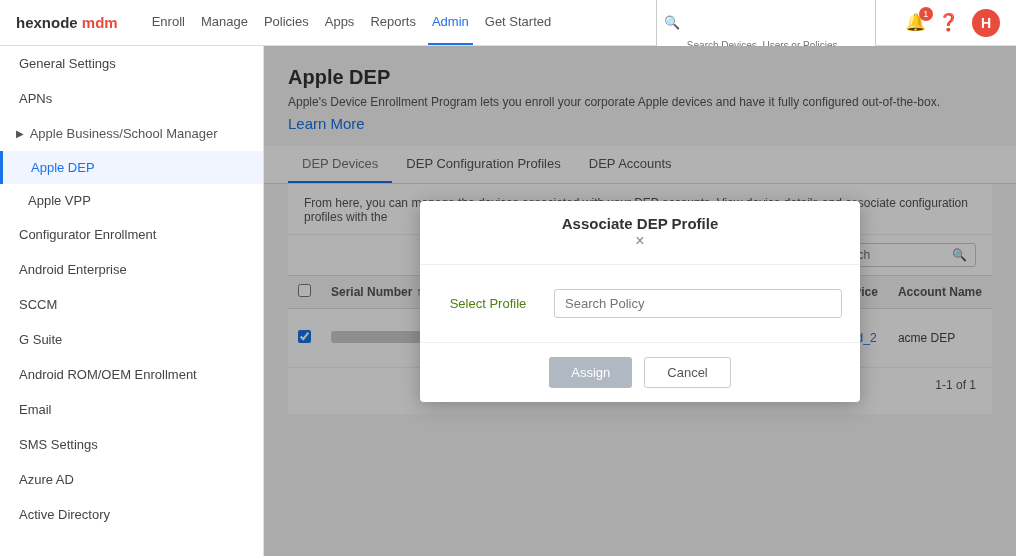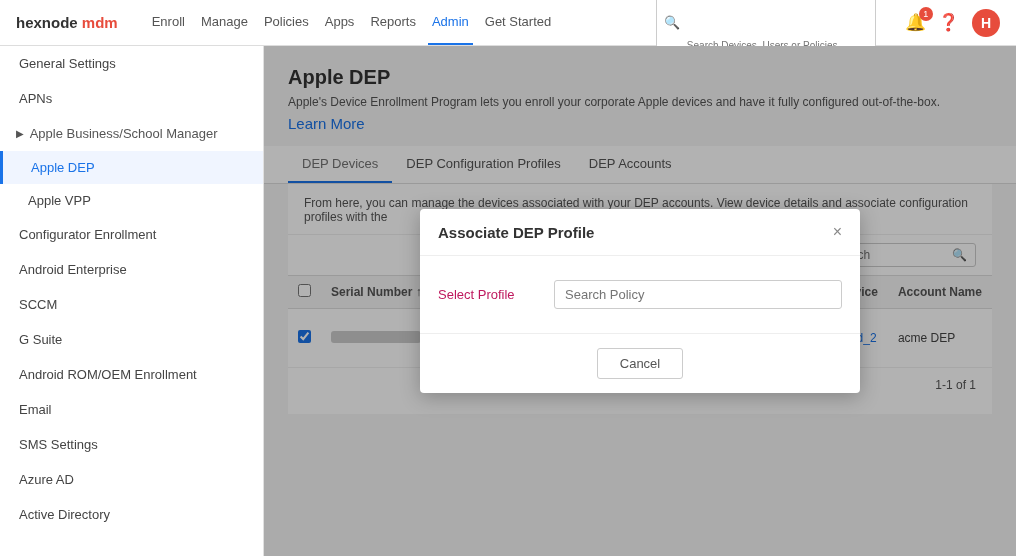--- a/index.html
+++ b/index.html
@@ -93,26 +93,27 @@
       background: rgba(0,0,0,0.3); display: flex; align-items: center; justify-content: center;
       z-index: 100;
     }
     .modal {
       background: #fff; border-radius: 4px; box-shadow: 0 4px 20px rgba(0,0,0,0.25);
       width: 440px; padding: 0; overflow: hidden;
     }
     .modal-header {
       padding: 14px 18px; display: flex; align-items: center; justify-content: space-between;
       border-bottom: 1px solid #eee;
+      flex-direction: column;
     }
     .modal-title { font-size: 15px; font-weight: 600; color: #333; }
     .modal-close { font-size: 16px; color: #888; cursor: pointer; background: none; border: none; }
     .modal-body { padding: 24px 18px; }
     .modal-row { display: flex; align-items: center; gap: 16px; }
-    .modal-label { font-size: 13px; color: #be185d; width: 100px; text-align: left; }
+    .modal-label { font-size: 13px; color: #4d7c0f; width: 100px; text-align: center; }
     .modal-input {
       flex: 1; border: 1px solid #ccc; border-radius: 3px; padding: 6px 10px;
       font-size: 13px; color: #999; outline: none;
     }
     .modal-footer { padding: 14px 18px; display: flex; justify-content: center; gap: 12px; border-top: 1px solid #eee; }
     .btn-assign {
       background: #b0b8c1; color: #fff; border: none; border-radius: 3px;
       padding: 7px 22px; font-size: 13px; cursor: pointer;
     }
     .btn-cancel {
@@ -241,18 +242,19 @@
           <span class="modal-title">Associate DEP Profile</span>
           <button class="modal-close">×</button>
         </div>
         <div class="modal-body">
           <div class="modal-row">
             <label class="modal-label">Select Profile</label>
             <input class="modal-input" type="text" placeholder="Search Policy" style="">
           </div>
         </div>
         <div class="modal-footer">
+          <button class="btn-assign">Assign</button>
           <button class="btn-cancel">Cancel</button>
         </div>
       </div>
     </div>
   </main>
 </div>
 
 </body></html>

